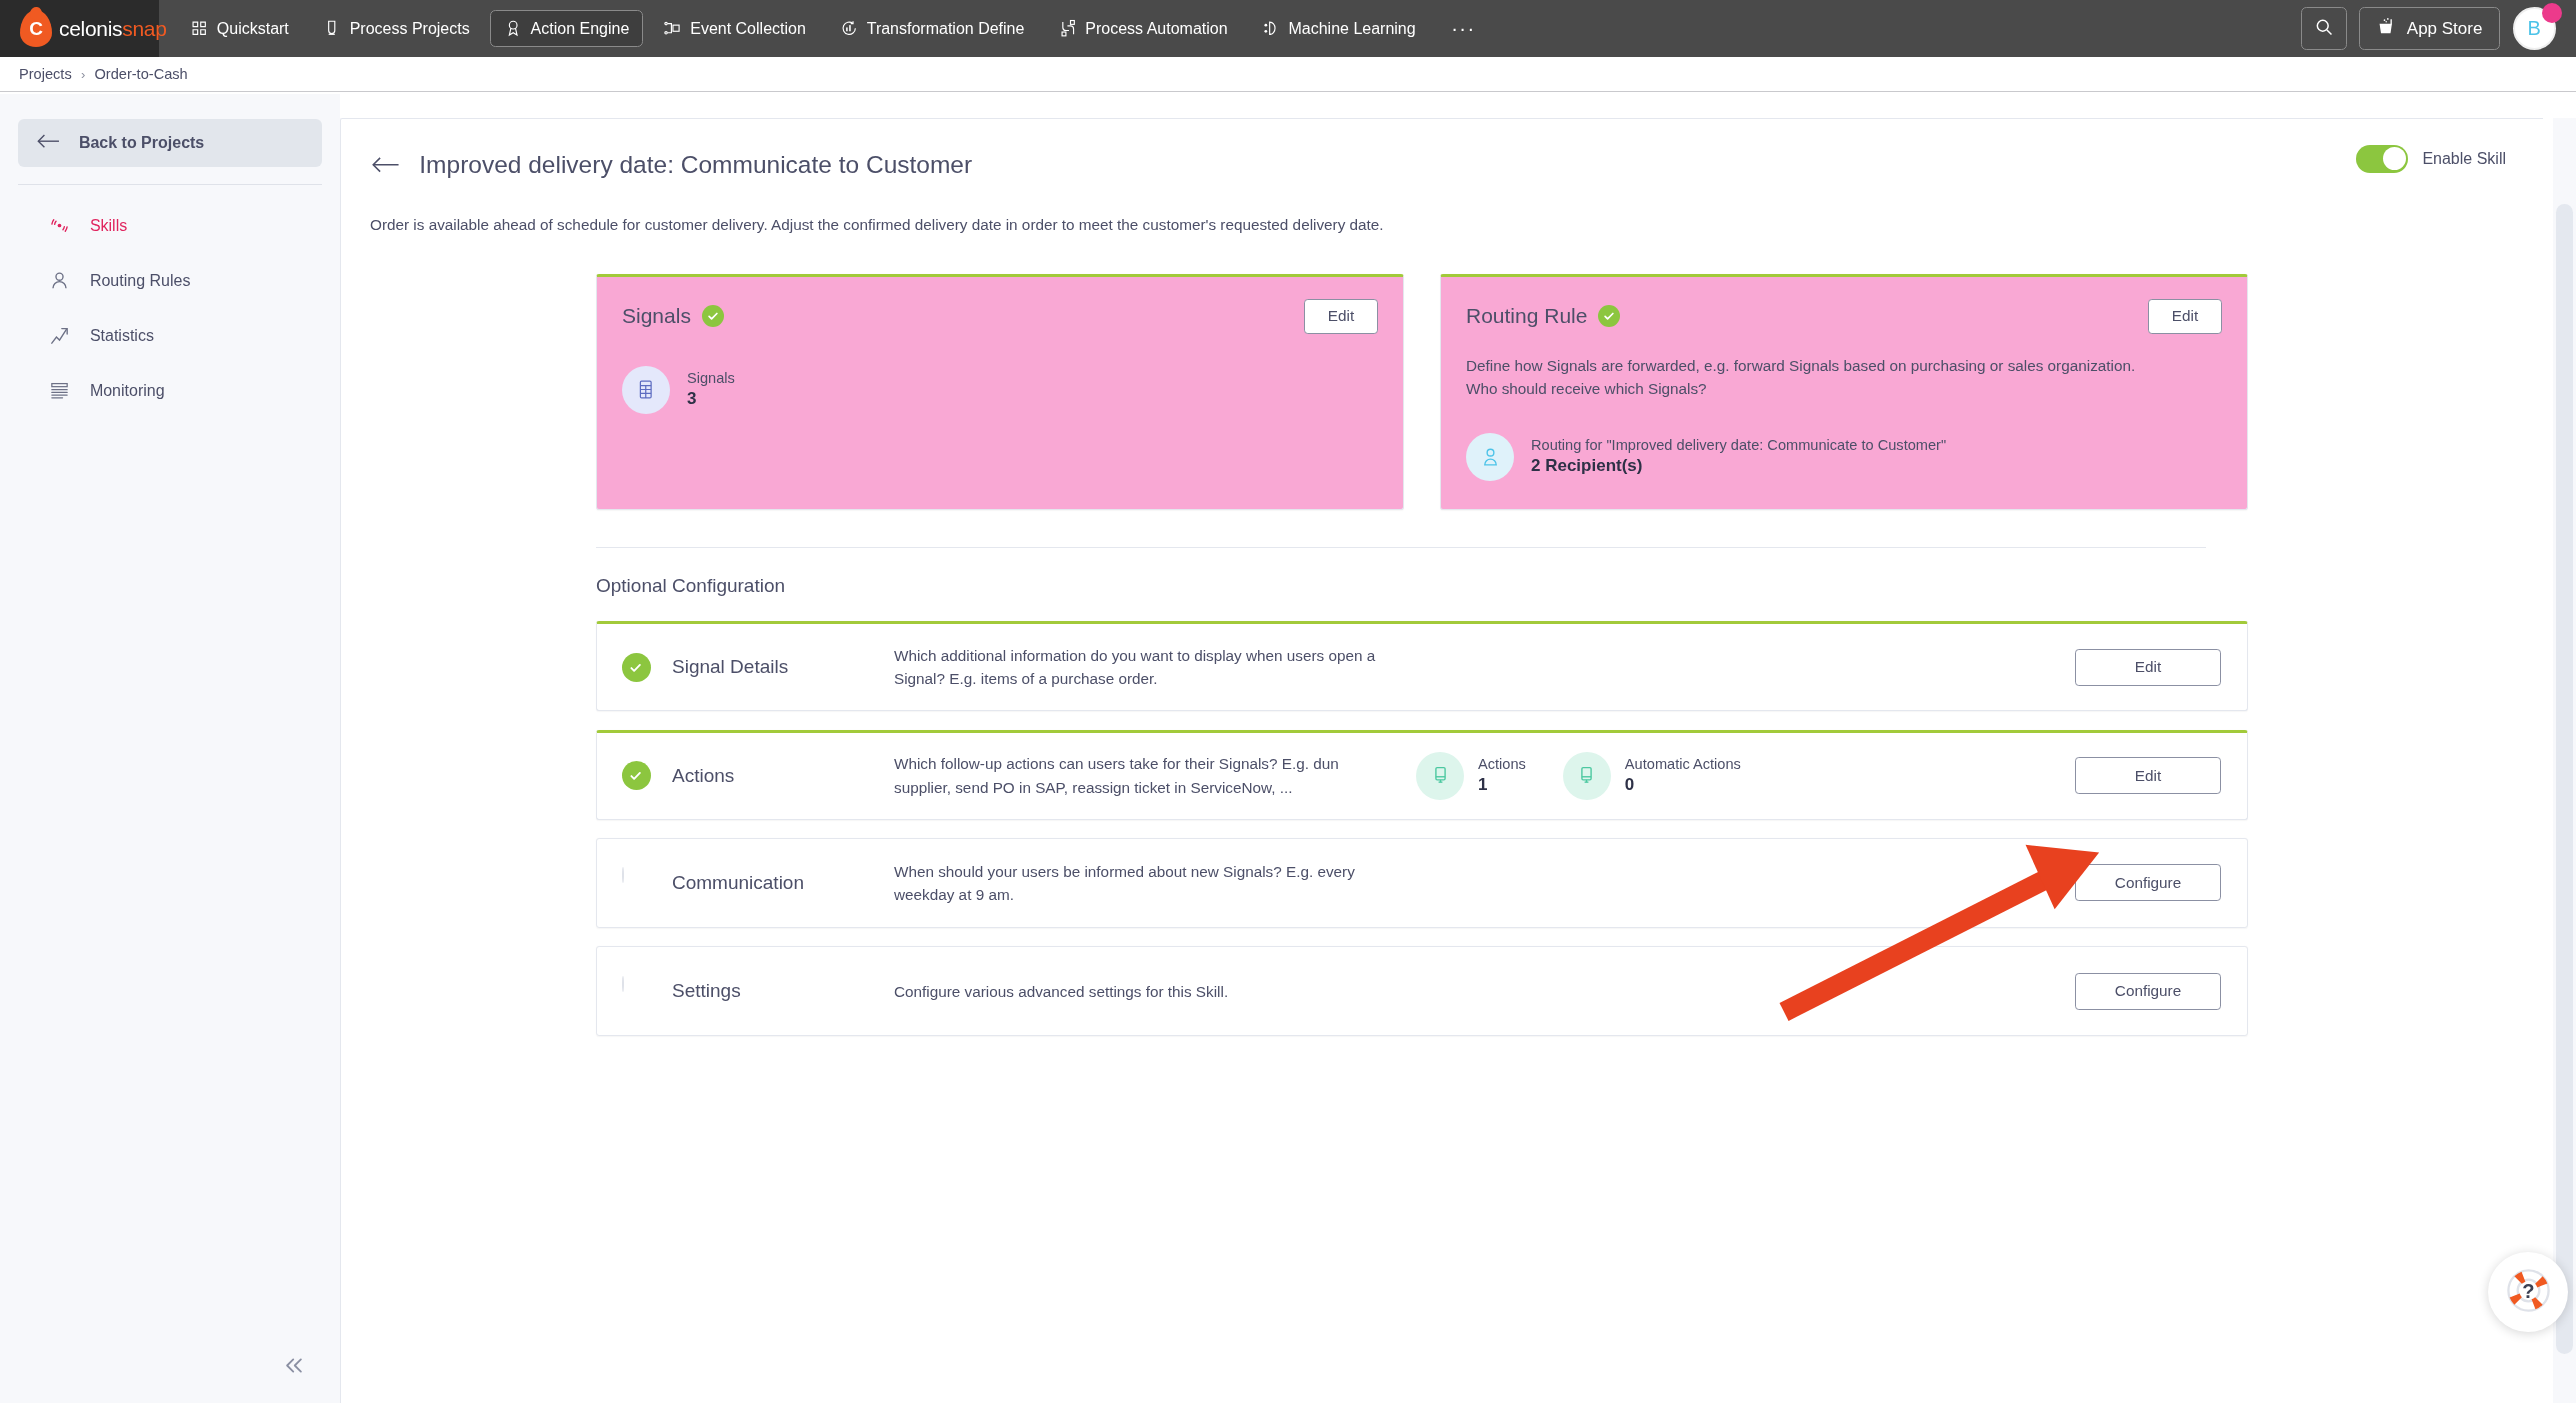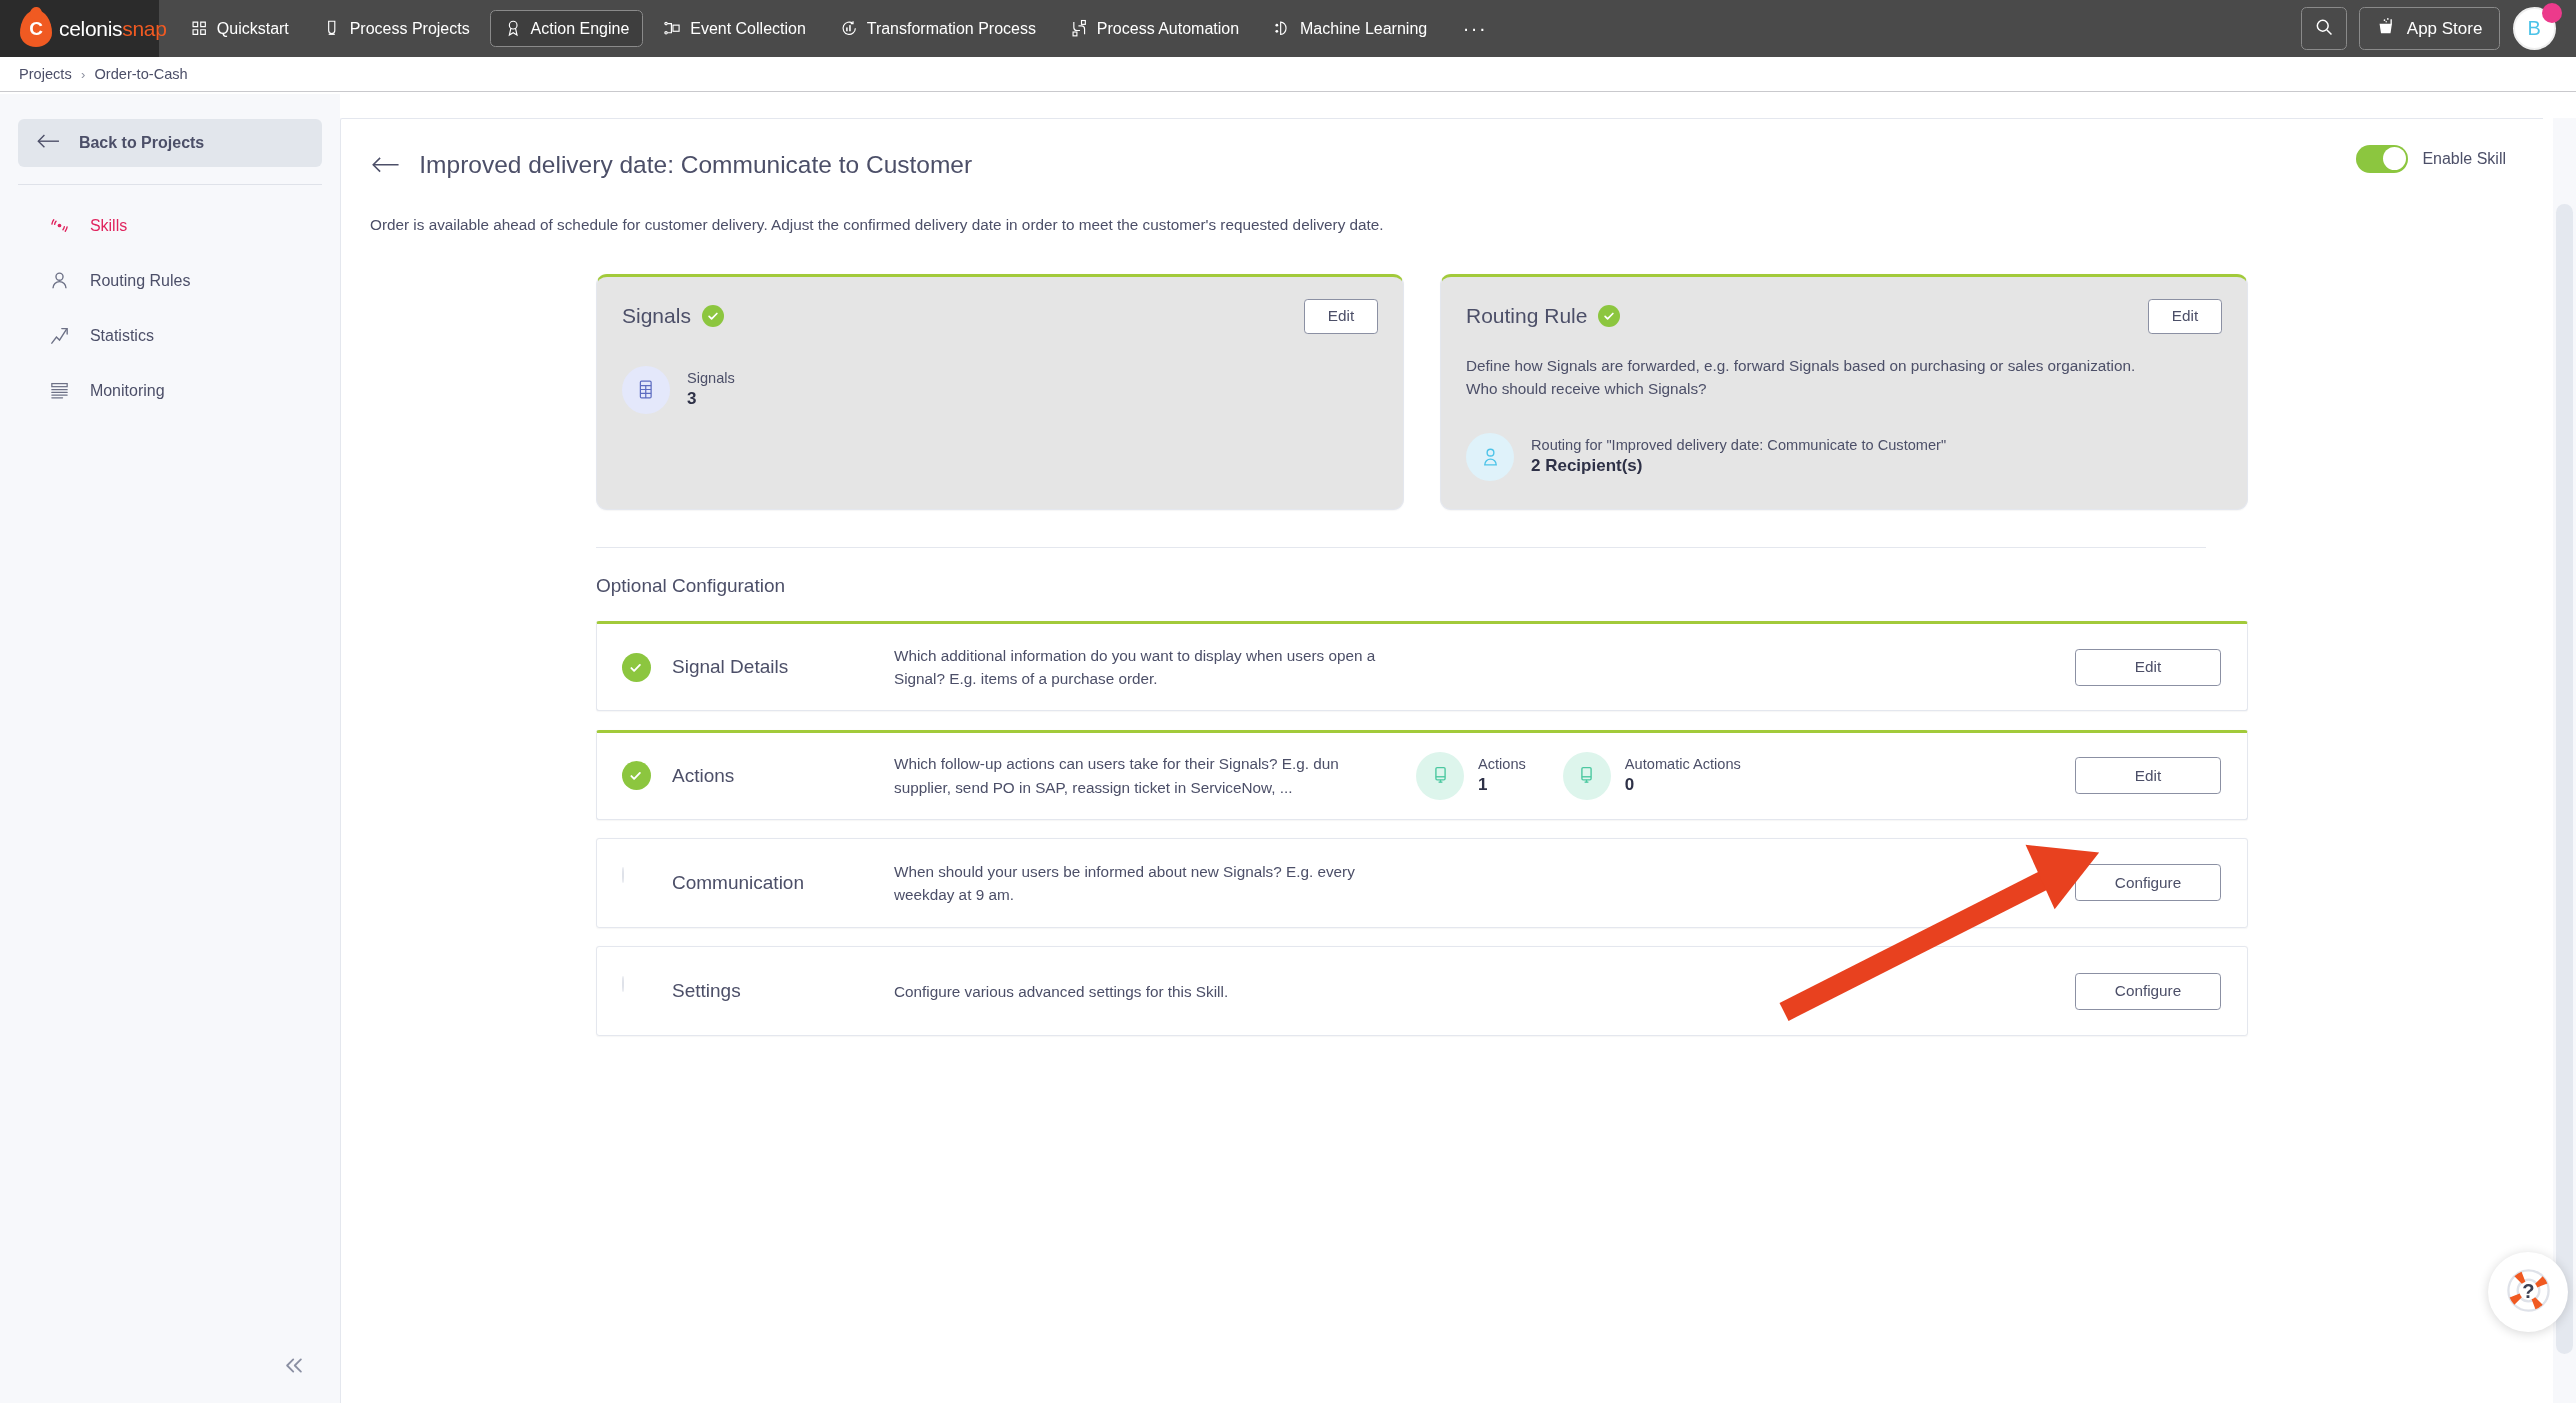--- a/index.html
+++ b/index.html
@@ -187,24 +187,24 @@
   }
 
   
   .cards-row {
     display: flex; gap: 36px;
     margin: 40px 0 0 255px;
     width: 1652px;
   }
   .card {
     flex: 1 1 0;
-    background: #e5e5e5;
+    background: #f9a8d4;
     border: 0.8px solid #e4e7ee;
     border-top: 3.8px solid #a2ca3a;
-    border-radius: 11px;
+    border-radius: 3px;
     padding: 21.5px 25px 28px 25px;
     box-shadow: 0 0.8px 1.5px rgba(0,0,0,0.04);
   }
   .card-head { display: flex; align-items: center; }
   .card-title { font-size: 21px; color: #4c4f68; }
   .check-badge {
     width: 22px; height: 22px; border-radius: 50%;
     background: #8cc63f; margin-left: 10.7px;
     display: flex; align-items: center; justify-content: center;
     flex: 0 0 auto;
@@ -383,21 +383,21 @@
 
     <div class="nav-item">
       <span class="nav-icon">
         <svg width="18.4" height="18.4" viewBox="0 0 24 24" fill="none" stroke="#fff" stroke-width="1.5">
           <path d="M20 12a8 8 0 1 1-3-6.2"></path>
             <path d="M17 3v3h-3"></path>
           <rect x="8" y="11" width="2" height="5" fill="#fff" stroke="none"></rect>
           <rect x="12" y="8" width="2" height="8" fill="#fff" stroke="none"></rect>
         </svg>
       </span>
-      <span>Transformation Process</span>
+      <span>Transformation Define</span>
     </div>
 
     <div class="nav-item">
       <span class="nav-icon">
         <svg width="18.4" height="18.4" viewBox="0 0 24 24" fill="none" stroke="#fff" stroke-width="1.5">
           <path d="M5 4v7a4 4 0 0 0 4 4h4"></path>
             <path d="M19 20v-7a4 4 0 0 0-4-4h-4"></path>
           <rect x="15" y="2" width="5" height="5"></rect>
             <rect x="4" y="17" width="5" height="5"></rect>
         </svg>

